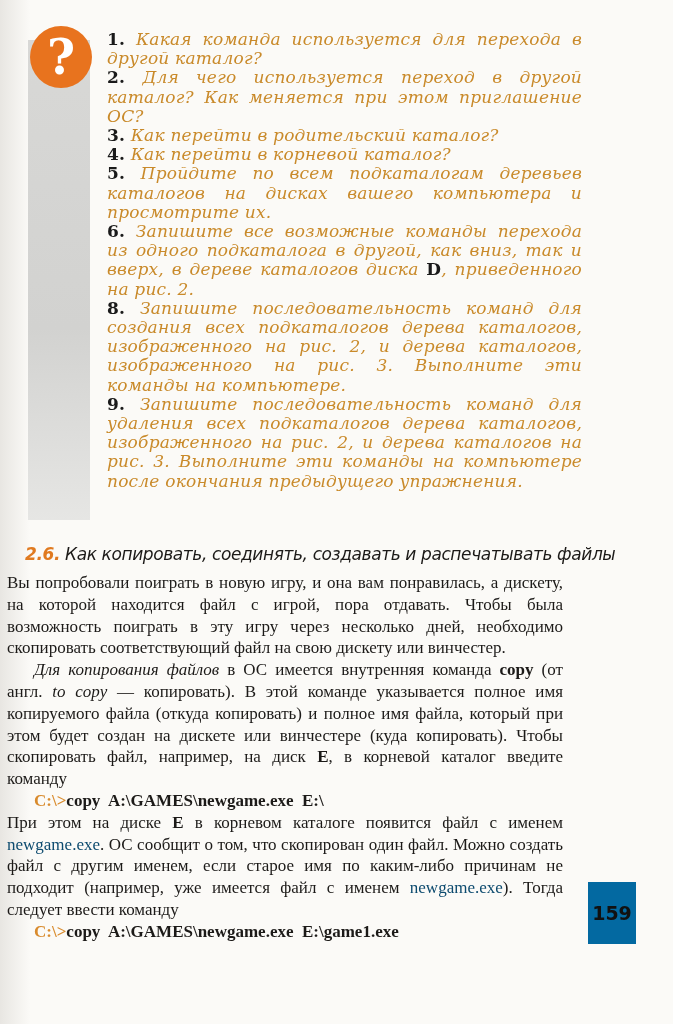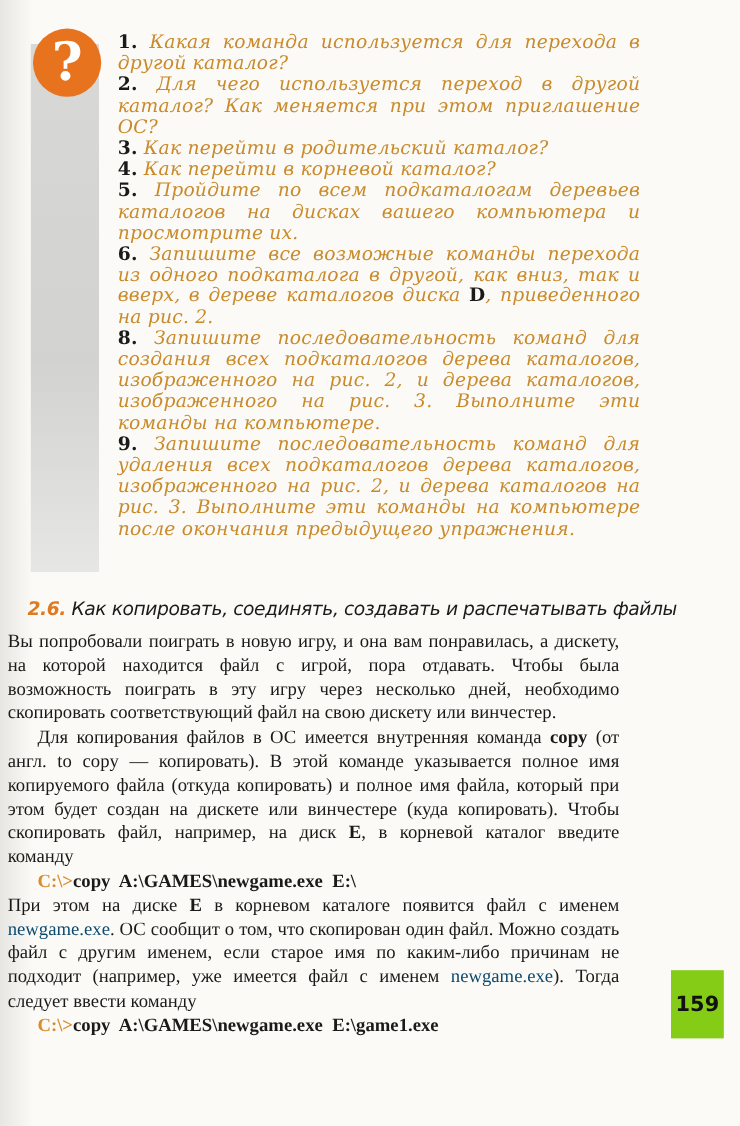--- a/index.html
+++ b/index.html
@@ -41,30 +41,30 @@
   }
   .section-title .sec-num { color: #e07a20; font-weight: bold; }
 
   .body-text {
     position: absolute; left: 7px; top: 572px; width: 556px;
     font-family: "Liberation Serif", serif; font-size: 17px; line-height: 21.8px;
     color: #1c1a18; text-align: justify;
   }
   .body-text p { margin: 0; }
   .indent { text-indent: 27px; }
-  .it { }
+  .it { font-style: italic; }
   .bold { font-weight: bold; }
   .orange { color: #0c4a6e; font-weight: normal; }
   .cmd { padding-left: 27px; font-weight: bold; font-family: "Liberation Serif", serif; }
   .cmd .prompt { color: #d98b2d; }
 
   .page-num {
     position: absolute; left: 588px; top: 882px; width: 48px; height: 62px;
-    background: #84cc16; display: flex; align-items: center; justify-content: center;
-    font-family: "DejaVu Sans", sans-serif; font-weight: bold; font-size: 19px; color: #111; margin-left: 22px;
+    background: #0369a1; display: flex; align-items: center; justify-content: center;
+    font-family: "DejaVu Sans", sans-serif; font-weight: bold; font-size: 19px; color: #111;
   }
 </style>
 </head>
 <body>
 
 <div class="page-shade"></div>
 <div class="gray-bar"></div>
 <div class="q-icon">?</div>
 
 <div class="questions">

